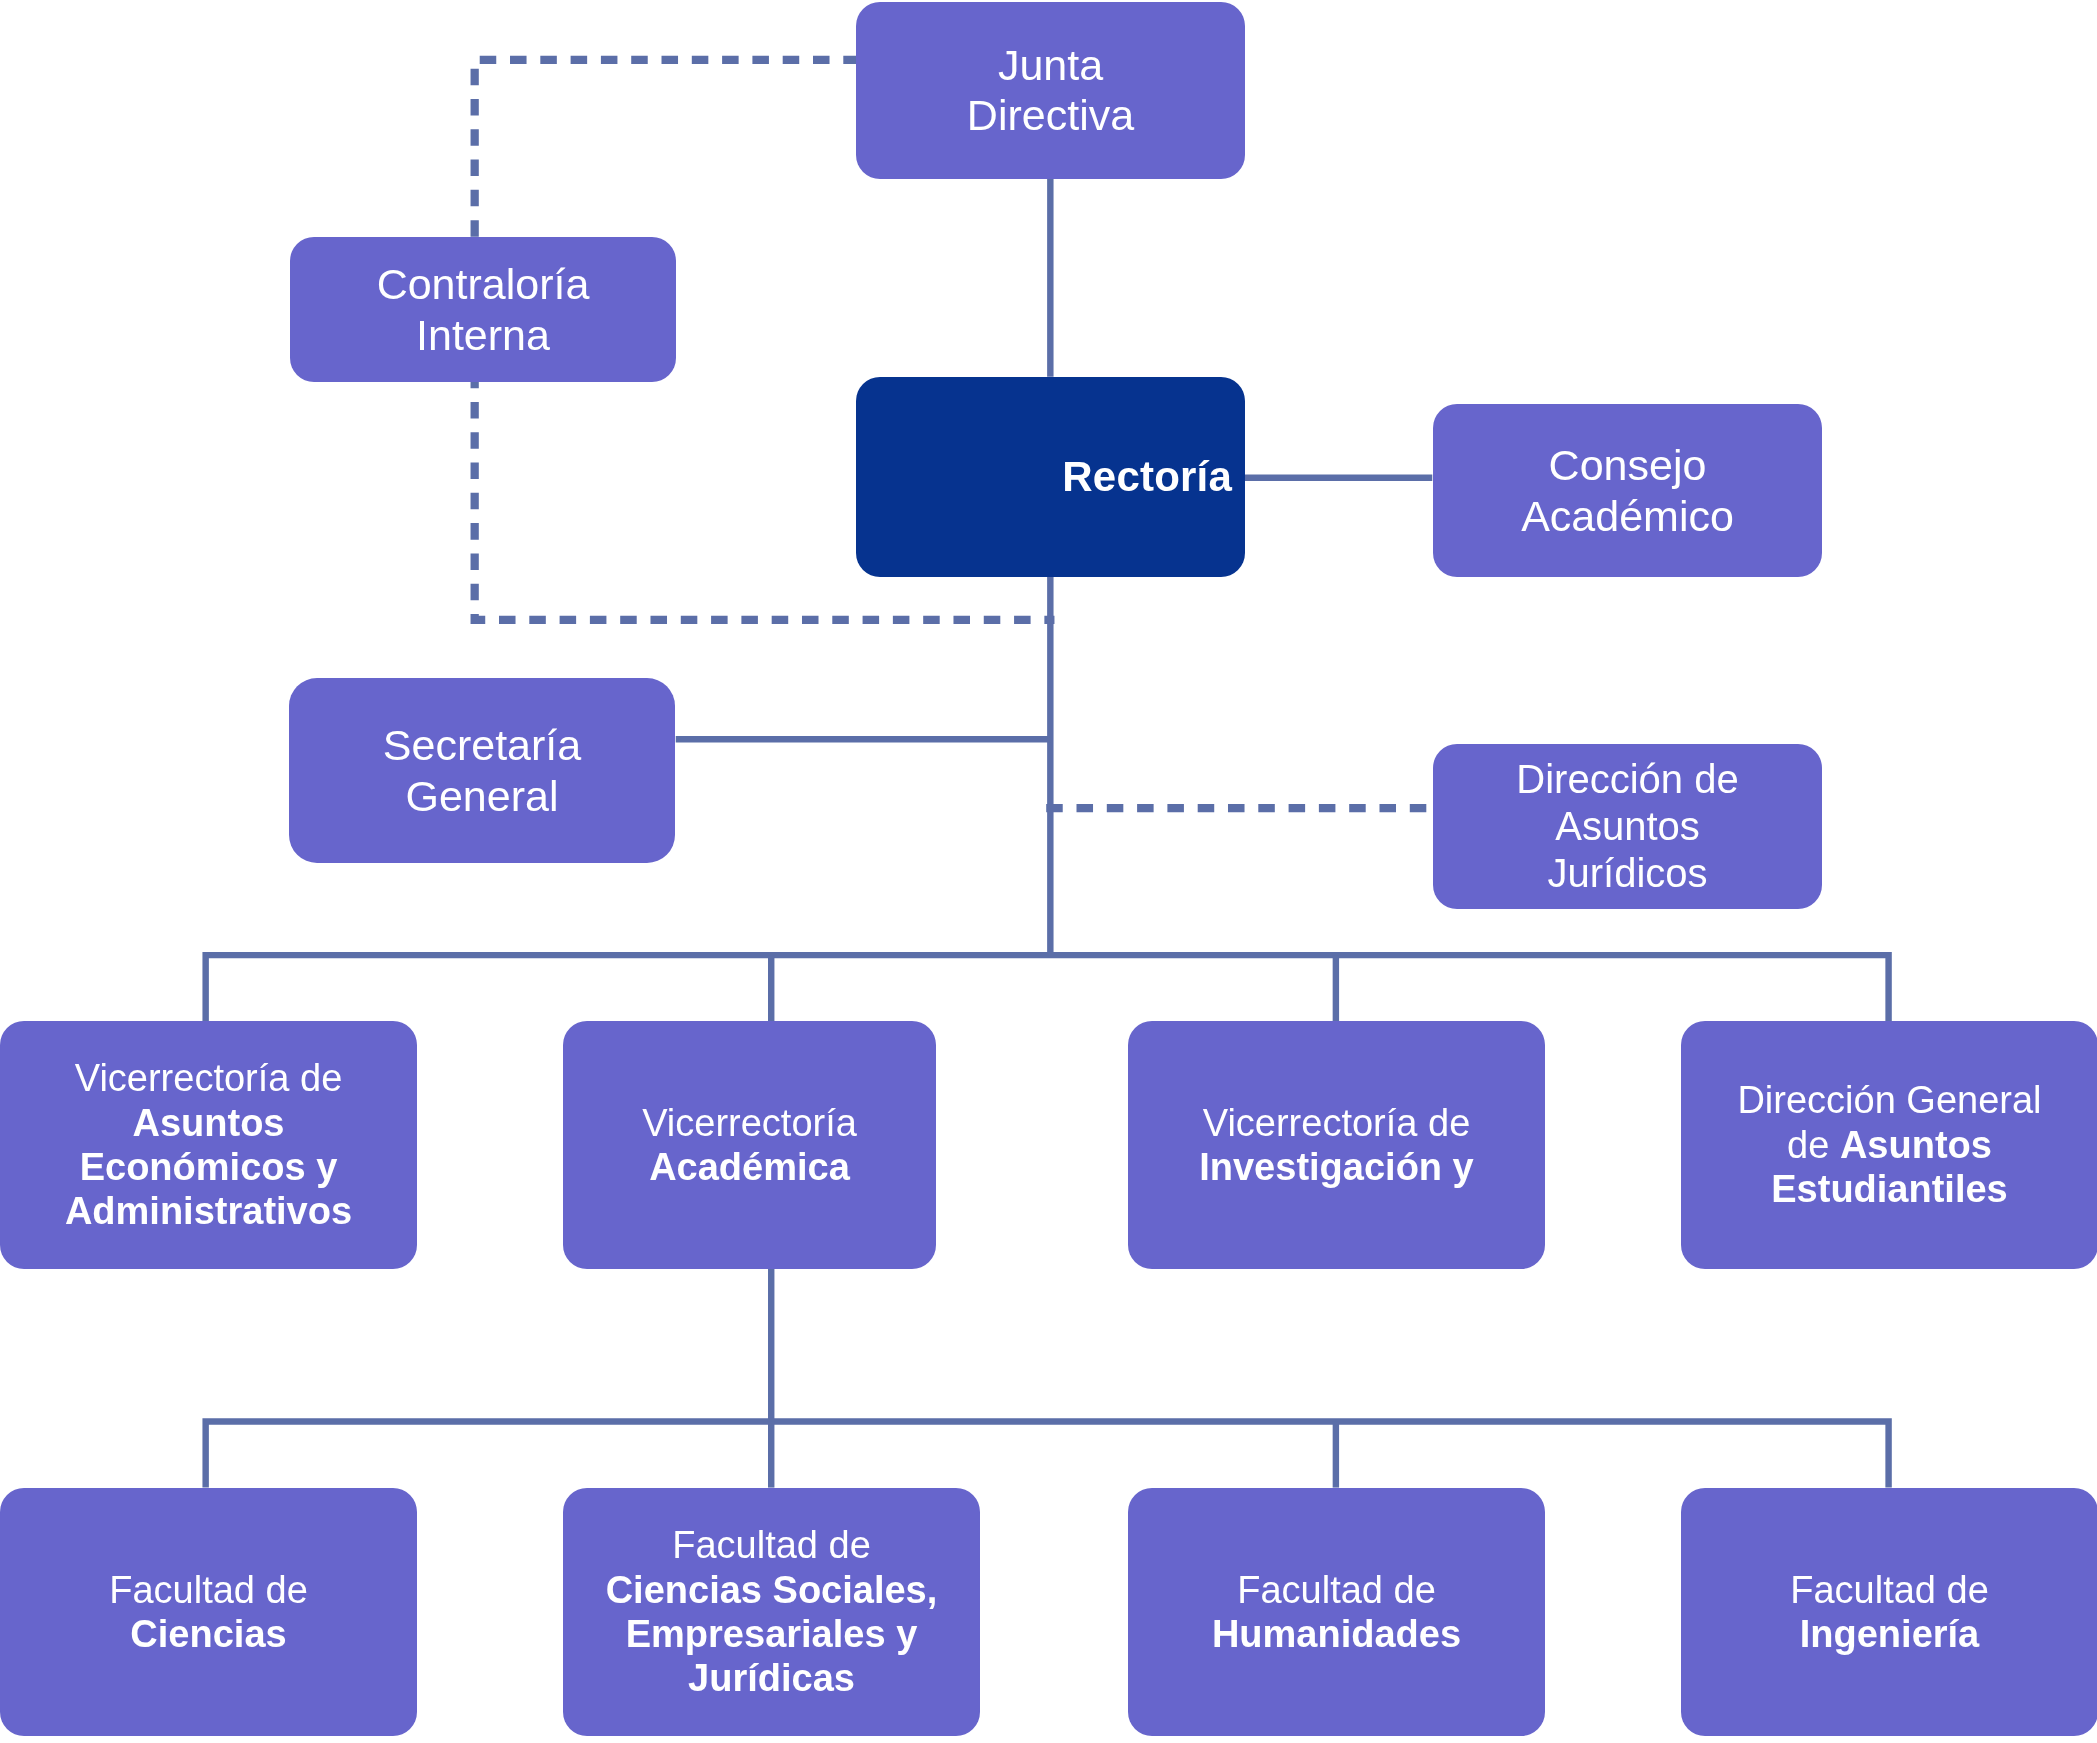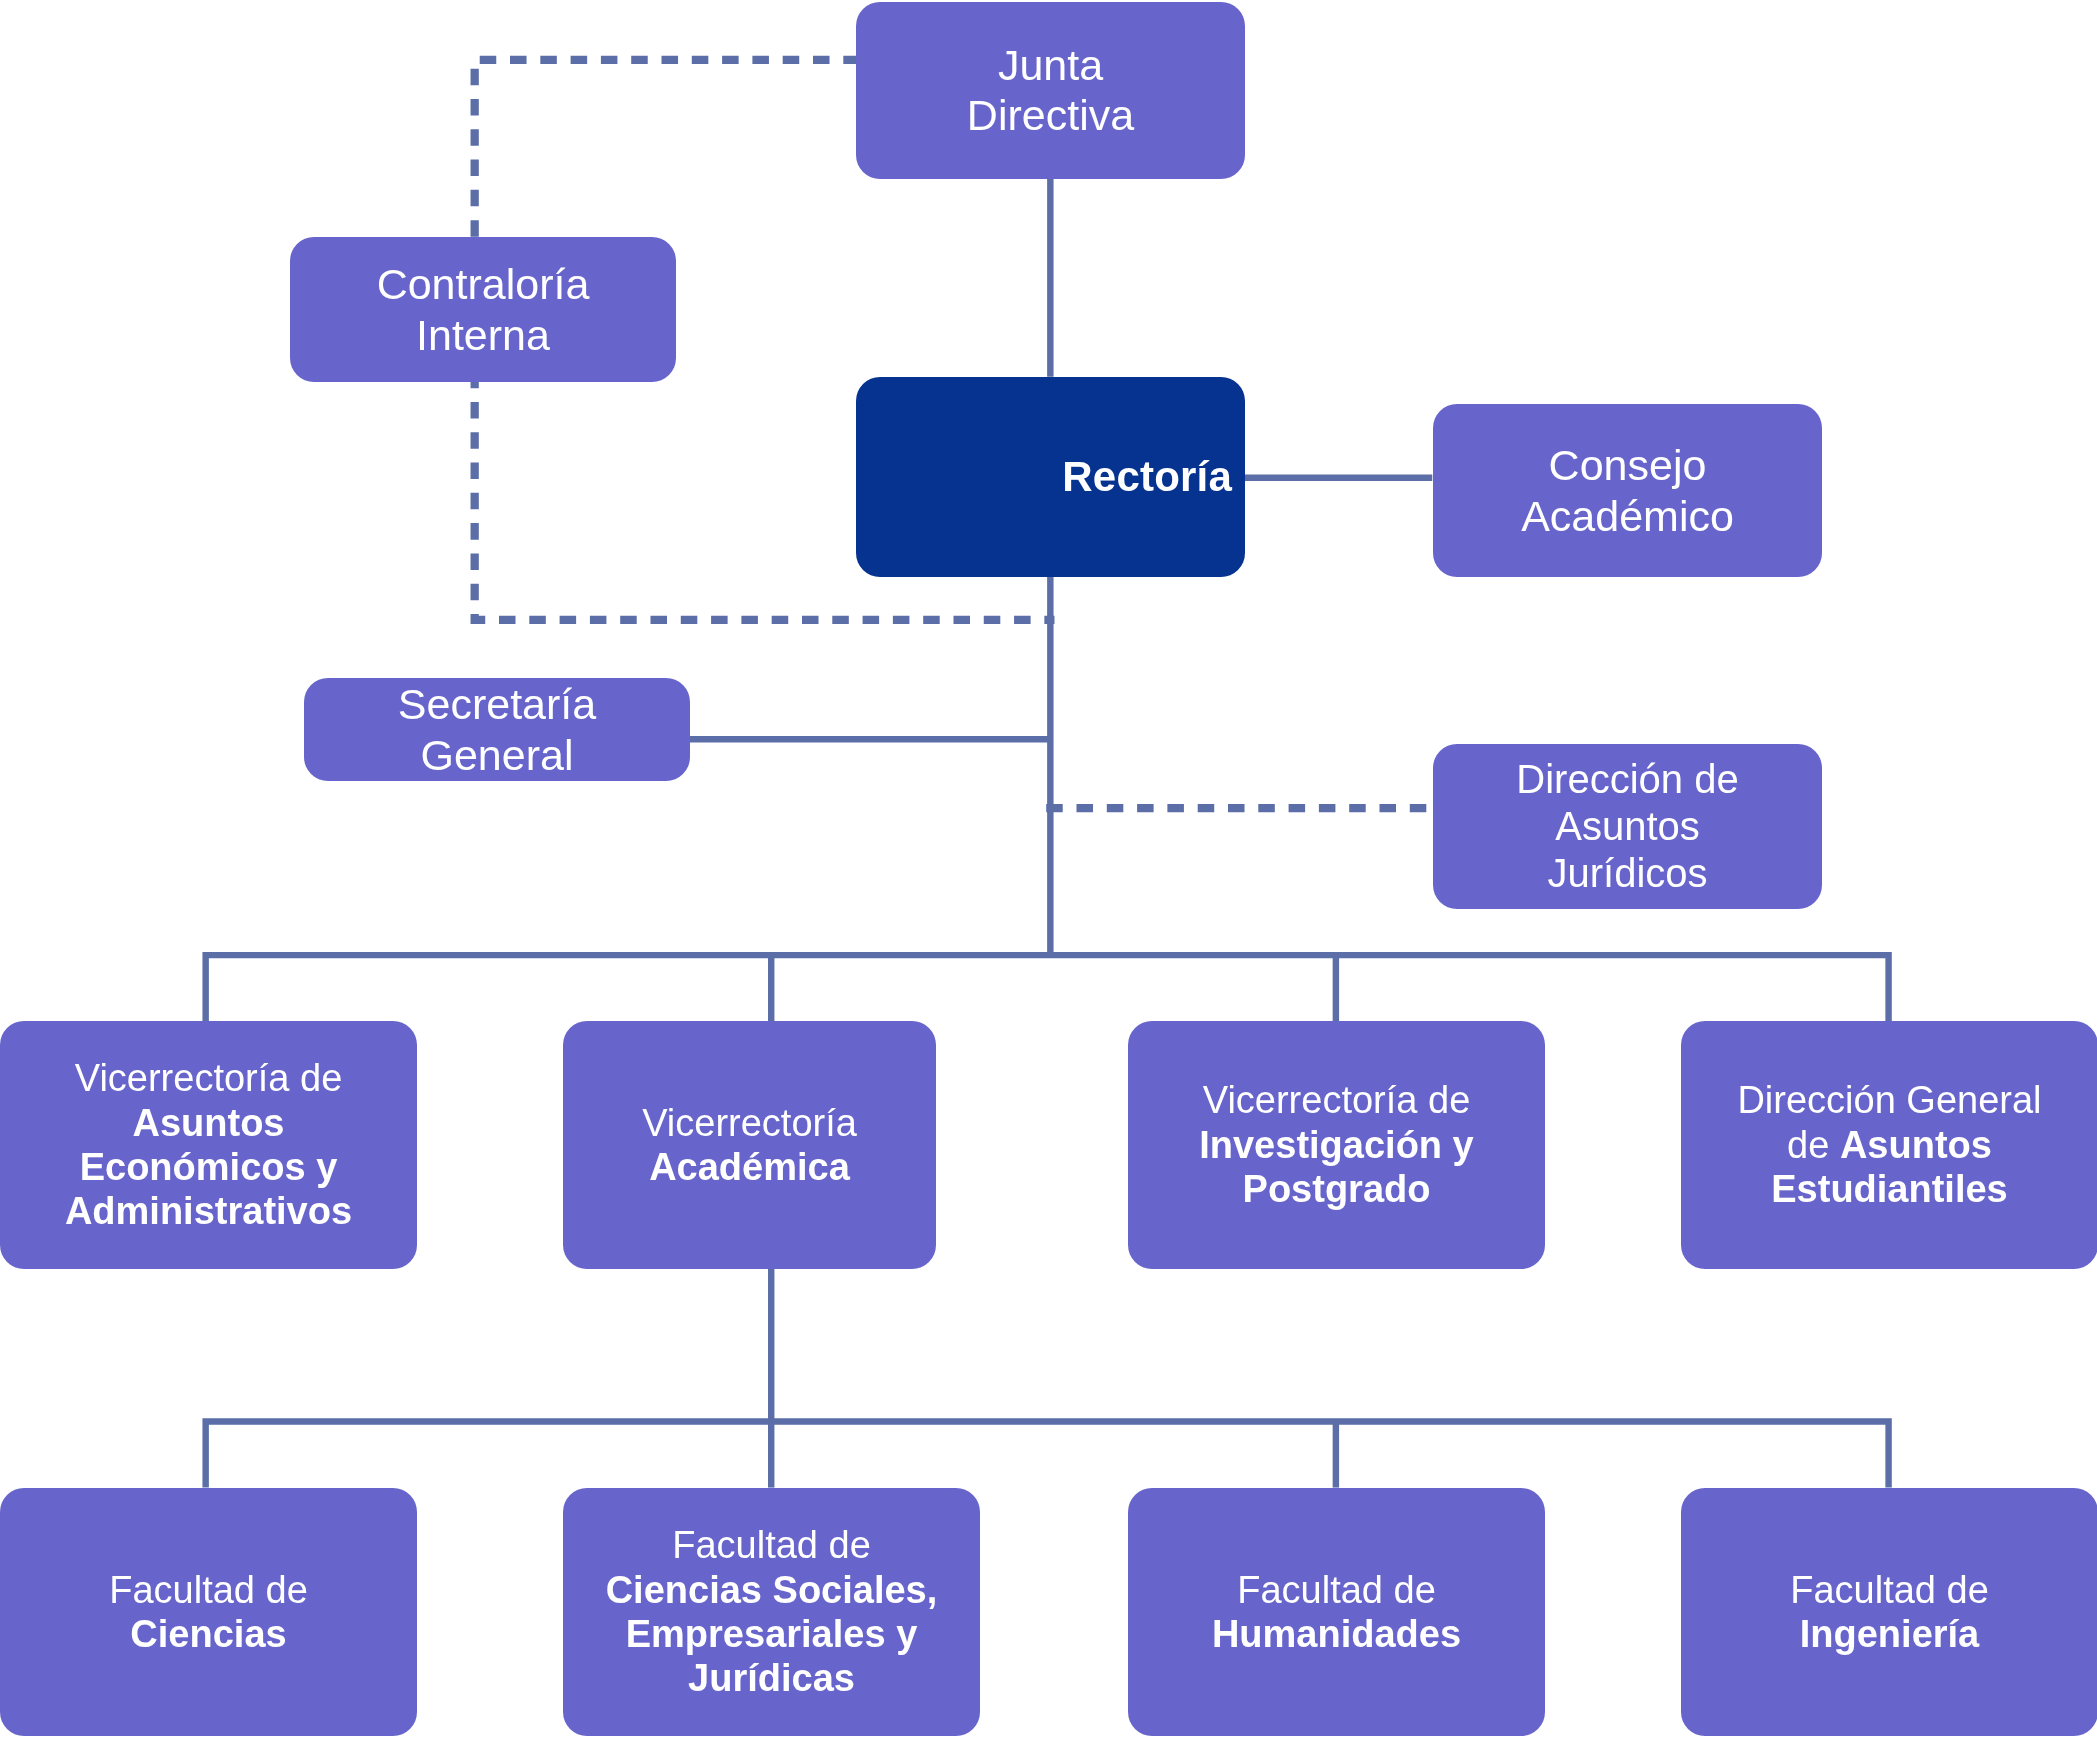--- a/index.html
+++ b/index.html
@@ -47,21 +47,21 @@
   .t-lg { font-size: 43px; font-weight: 400; }
   .t-md { font-size: 40px; font-weight: 400; }
   .t-sm { font-size: 38px; font-weight: 400; }
   .t-root { font-size: 42px; font-weight: bold; letter-spacing: 0.2px; }
 
   
   #n-junta      { left: 856px;  top: 1.8px;    width: 389px; height: 177px; }
   #n-contraloria{ left: 290px;  top: 237px;  width: 386px; height: 145px; }
   #n-rectoria   { left: 856px;  top: 377px;  width: 389px; height: 200px; text-align: right; }
   #n-consejo    { left: 1433px; top: 404px;  width: 389px; height: 173px; }
-  #n-secretaria { left: 304px;  top: 678px;  width: 386px; height: 103px; }
+  #n-secretaria { left: 289px;  top: 678px;  width: 386px; height: 185px; border-radius: 28px; }
   #n-juridicos  { left: 1433px; top: 744px;  width: 389px; height: 165px; }
 
   #n-vr1 { left: 0px;    top: 1021px; width: 417px; height: 248px; }
   #n-vr2 { left: 563px;  top: 1021px; width: 373px; height: 248px; }
   #n-vr3 { left: 1128px; top: 1021px; width: 417px; height: 248px; }
   #n-vr4 { left: 1681px; top: 1021px; width: 417px; height: 248px; }
 
   #n-f1 { left: 0px;    top: 1488px; width: 417px; height: 248px; }
   #n-f2 { left: 563px;  top: 1488px; width: 417px; height: 248px; }
   #n-f3 { left: 1128px; top: 1488px; width: 417px; height: 248px; }
@@ -156,21 +156,20 @@
     <span class="lbl t-sm">
       <span class="ln">Vicerrectoría</span>
       <span class="ln b">Académica</span>
     </span>
   </div>
 
   <div class="node" id="n-vr3">
     <span class="lbl t-sm">
       <span class="ln">Vicerrectoría de</span>
       <span class="ln b">Investigación y</span>
-      <span class="ln b">Postgrado</span>
     </span>
   </div>
 
   <div class="node" id="n-vr4">
     <span class="lbl t-sm">
       <span class="ln">Dirección General</span>
       <span class="ln"><span>de </span><b>Asuntos</b></span>
       <span class="ln b">Estudiantiles</span>
     </span>
   </div>

